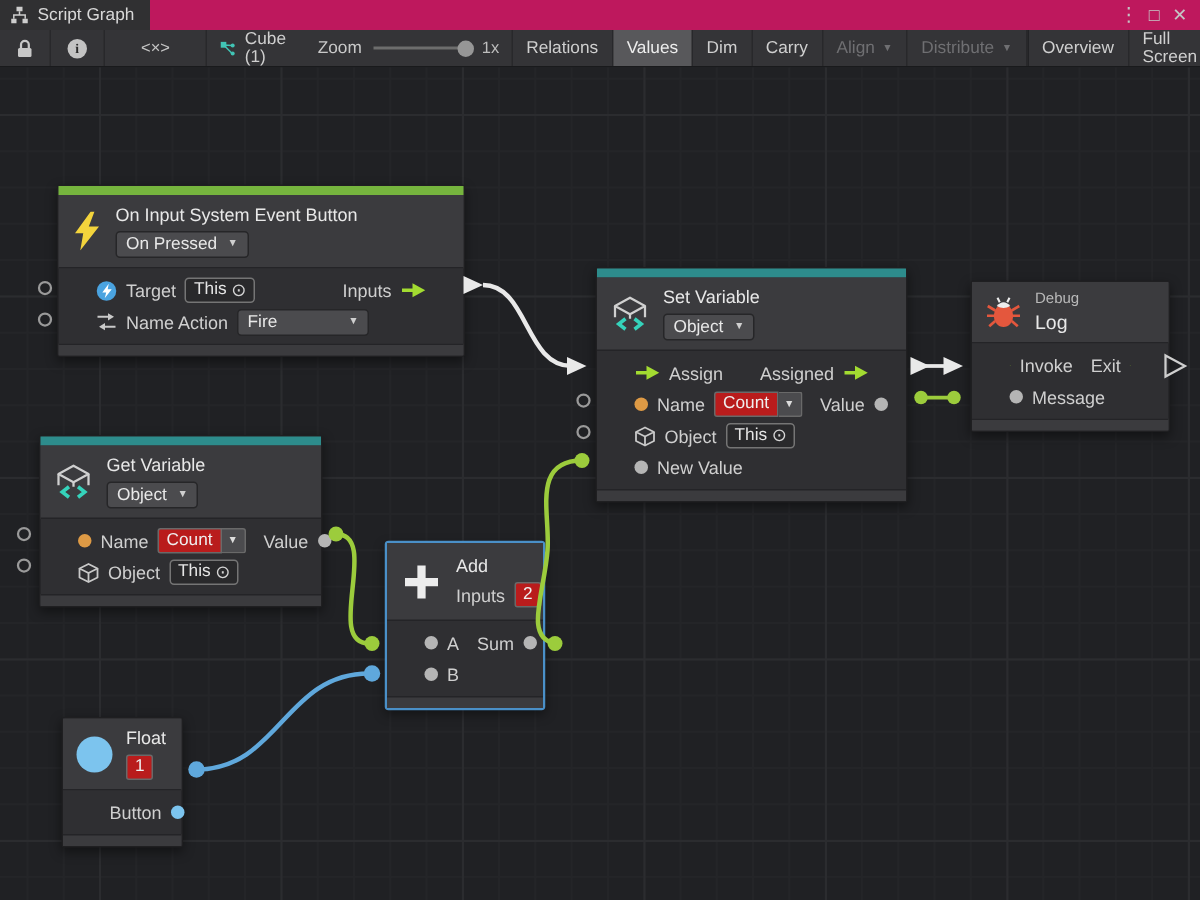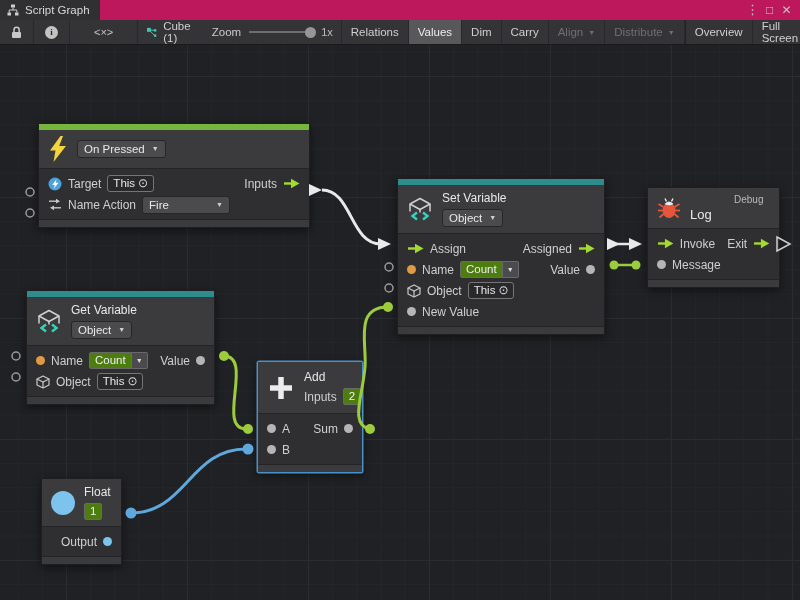--- a/index.html
+++ b/index.html
@@ -73,43 +73,43 @@
   .strip { height:6px; }
   .strip.green { background:#76b53e; }
   .strip.teal  { background:#2d8c8c; }
   .header {
     background:#3b3b3e; padding:6px 9px;
     display:flex; align-items:center; gap:9px;
     border-bottom:1px solid #242427;
   }
   .hcol { display:flex; flex-direction:column; align-items:flex-start; gap:4px; }
   .title { color:#e8e8e8; font-size:12px; white-space:nowrap; }
-  .subtitle { color:#b9b9b9; font-size:10px;margin-left:44px; }
-  .rows { padding:4px 0; }
+  .subtitle { color:#b9b9b9; font-size:10px; }
+  .rows { padding:4px 16px; }
   .row { display:flex; align-items:center; gap:6px; padding:3px 9px; height:21px; white-space:nowrap; }
   .spacer { flex:1; }
   .footer { height:8px; background:#3b3b3e; border-top:1px solid #242427; }
   .dot { width:9px; height:9px; border-radius:50%; background:#b5b5b5; flex:none; }
   .dot.orange { background:#de9a45; }
   .dot.lblue { background:#7cc4ee; }
   .chip {
     background:#29292b; border:1px solid #757575; border-radius:3px;
     padding:0 5px; font-size:11.5px; color:#e5e5e5;
     display:inline-flex; align-items:center; gap:3px; line-height:15px;
   }
   .chip .target-sym { font-size:12px; color:#d5d5d5; }
   .dd {
     background:#4b4b4e; border:1px solid #262628; border-radius:3px;
     padding:0 6px; font-size:11.5px; color:#e8e8e8;
     display:inline-flex; align-items:center; gap:7px; line-height:16px;
   }
   .dd .caret { margin-left:0; color:#cfcfcf; }
   .dd.wide { width:88px; justify-content:space-between; }
   .field {
-    background:#4d7c0f; border:1px solid #696969; border-radius:2px;
+    background:#b91c1c; border:1px solid #696969; border-radius:2px;
     padding:0 5px; font-size:11.5px; color:#efefef; line-height:15px;
   }
   .combo { display:inline-flex; align-items:stretch; }
   .combo .field { border-radius:2px 0 0 2px; }
   .combo .cbtn {
     background:#4b4b4e; border:1px solid #696969; border-left:none;
     border-radius:0 2px 2px 0; width:16px;
     display:flex; align-items:center; justify-content:center;
     font-size:7px; color:#dcdcdc;
   }
@@ -206,20 +206,21 @@
 
   <div class="node" id="node-event">
     <div class="strip green"></div>
     <div class="header">
       <span class="big-icon">
         <svg width="20" height="26" viewBox="0 0 20 26">
           <path d="M12.5 0 L2 14.5 H7.5 L5.5 26 L18 10 H11.2 L15 0 Z" fill="#f3d43c"></path>
         </svg>
       </span>
       <span class="hcol">
+        <span class="title">On Input System Event Button</span>
         <span class="dd">
           <span>On Pressed</span>
           <span class="caret">▼</span>
         </span>
       </span>
     </div>
     <div class="rows">
       <div class="row">
         <svg width="14" height="14" viewBox="0 0 14 14">
           <circle cx="7" cy="7" r="6.5" fill="#4aa3e0"></circle>
@@ -458,21 +459,21 @@
     <div class="header">
       <span class="big-icon float-circle"></span>
       <span class="hcol">
         <span class="title">Float</span>
         <span class="field" style="min-width:14px;text-align:center;">1</span>
       </span>
     </div>
     <div class="rows">
       <div class="row">
         <span class="spacer"></span>
-        <span>Output</span>
+        <span>Button</span>
         <span class="dot lblue"></span>
       </div>
     </div>
     <div class="footer"></div>
   </div>
 
   <svg class="wires" width="800" height="555" viewBox="0 0 800 555">
 
     <polygon points="309,139 322,145 309,151" fill="#e9e9e9"></polygon>
     <path d="M322 145 C352 145 350 199 381 199" stroke="#e9e9e9" stroke-width="3" fill="none"></path>

